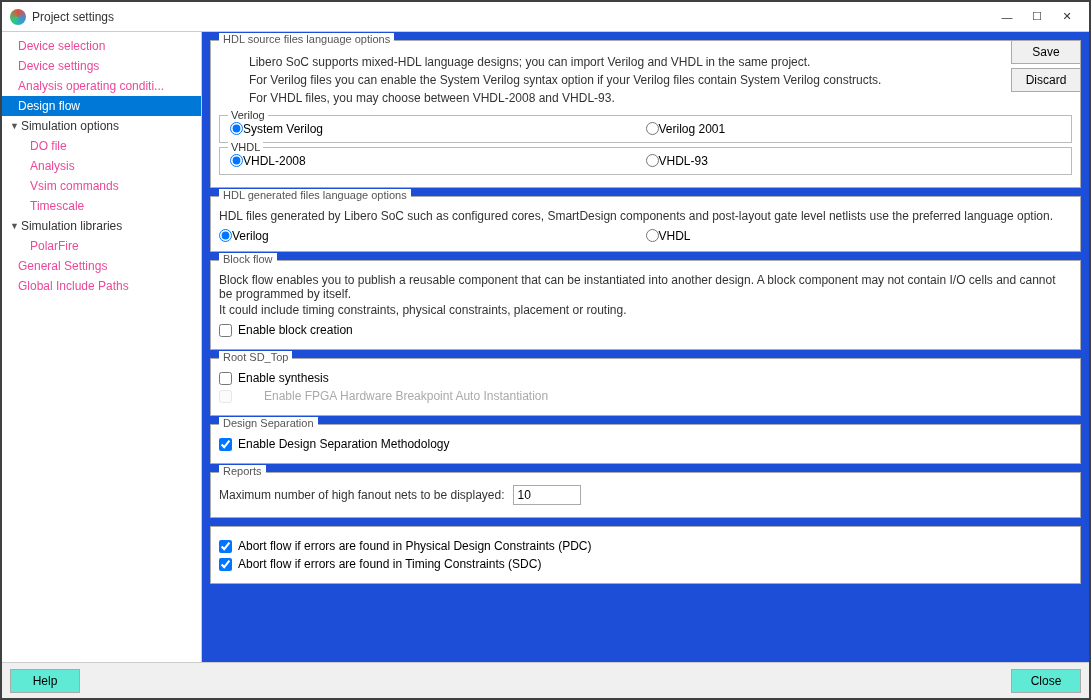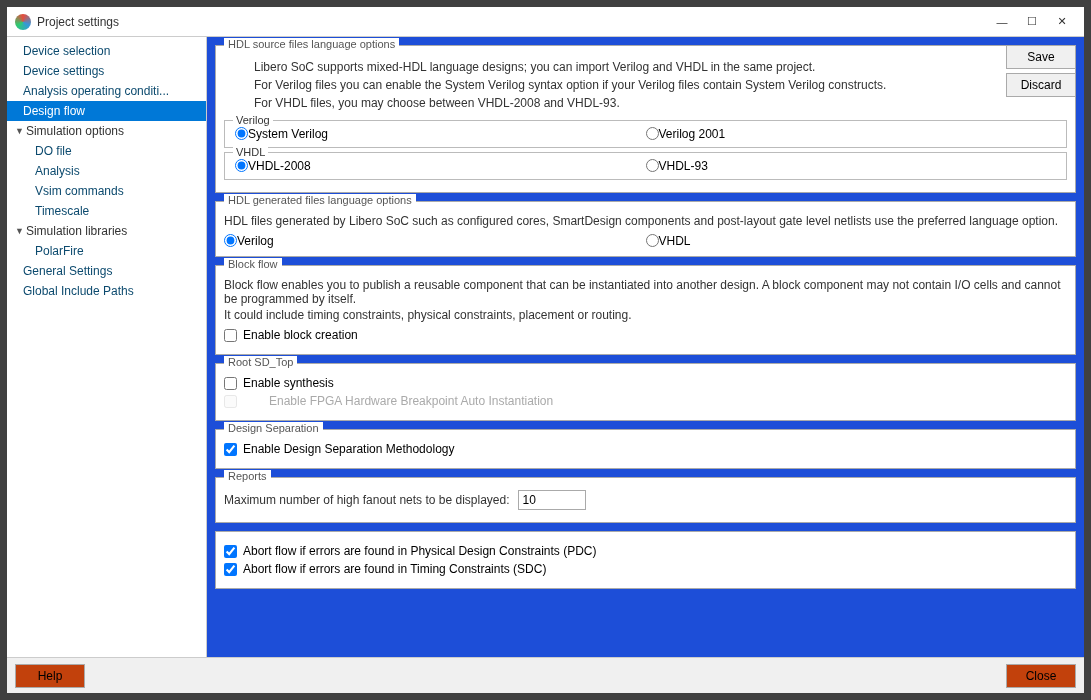--- a/index.html
+++ b/index.html
@@ -8,21 +8,21 @@
       font-size: 12px;
       background: #f0f0f0;
       width: 1091px;
       height: 700px;
       overflow: hidden;
     }
     .window {
       width: 1091px;
       height: 700px;
       background: #f0f0f0;
-      border: 7px solid #404040;
+      border: 2px solid #404040;
       display: flex;
       flex-direction: column;
     }
     .title-bar {
       background: #fff;
       height: 30px;
       display: flex;
       align-items: center;
       padding: 0 8px;
       border-bottom: 1px solid #ccc;
@@ -62,21 +62,21 @@
       width: 200px;
       background: #fff;
       border-right: 1px solid #ccc;
       padding: 4px 0;
       overflow-y: auto;
     }
     .sidebar-item {
       padding: 3px 8px 3px 16px;
       cursor: pointer;
       font-size: 12px;
-      color: #0c4a6e;
+      color: #ec4899;
       white-space: nowrap;
       overflow: hidden;
       text-overflow: ellipsis;
     }
     .sidebar-item.selected {
       background: #0078d7;
       color: white;
     }
     .sidebar-item.level1 { padding-left: 16px; }
     .sidebar-item.level2 { padding-left: 28px; }
@@ -198,21 +198,21 @@
       border-top: 1px solid #ccc;
       display: flex;
       align-items: center;
       justify-content: space-between;
       padding: 0 8px;
     }
     .bottom-btn {
       width: 70px;
       height: 24px;
       border: 1px solid #aaa;
-      background: #c2410c;
+      background: #5eead4;
       cursor: pointer;
       font-size: 12px;
     }
   </style>
 </head>
 <body>
 
 <div class="window">
 
   <div class="title-bar">

